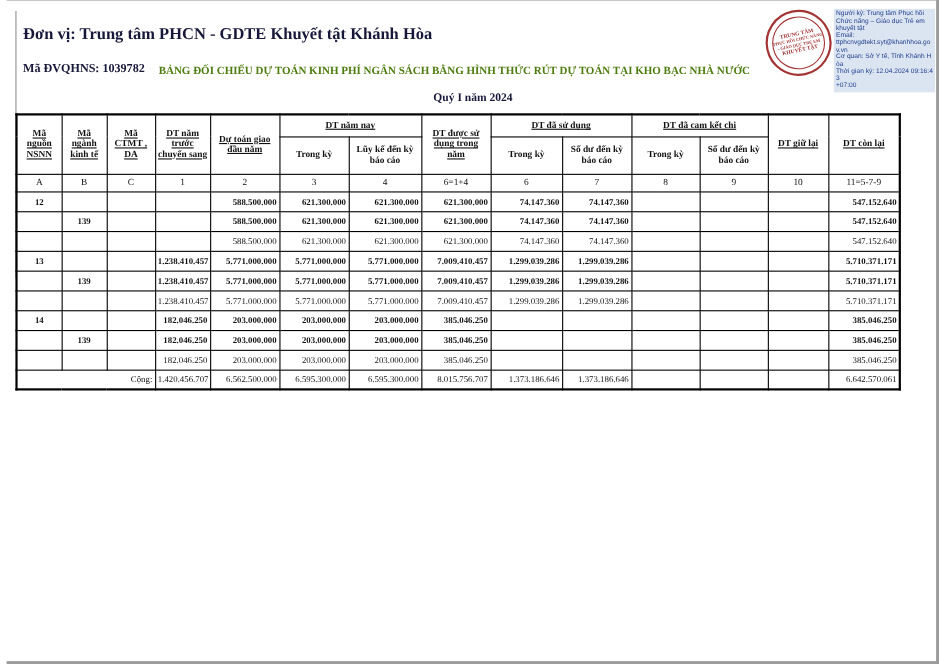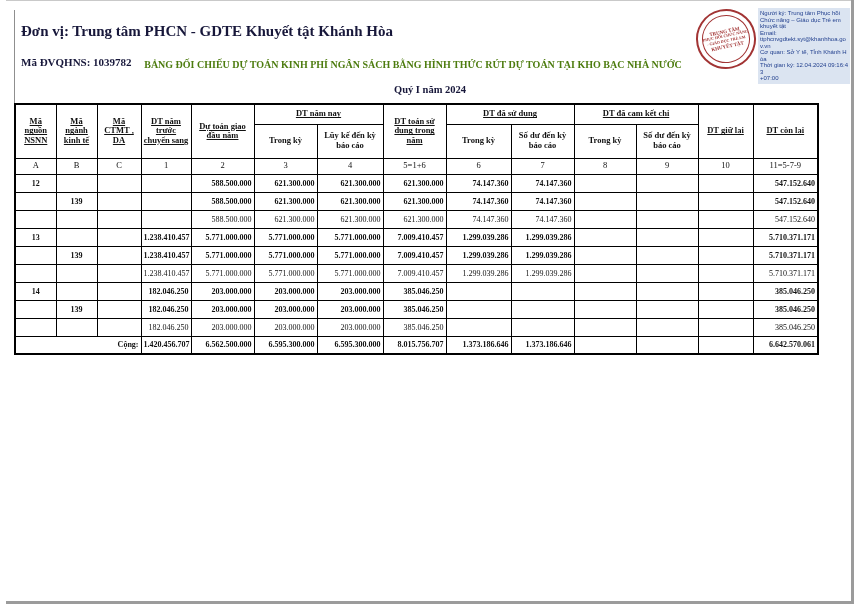--- a/index.html
+++ b/index.html
@@ -40,21 +40,21 @@
            border-collapse:collapse; table-layout:fixed; border:2px solid #000; }
   table.sheet th, table.sheet td { border:1px solid #000; padding:0 2px; overflow:hidden; box-sizing:border-box; }
   thead th { font-size:8.5px; font-weight:bold; text-align:center; vertical-align:middle; line-height:1.12; padding:1px 1px; }
   tr.hdr1 { height:20px;text-decoration:underline; }
   tr.hdr2 { height:34px; }
   tr.ruler th { font-weight:normal; font-size:8.5px; height:16px; }
   tbody td { font-size:8px; height:18px; text-align:right; vertical-align:middle;
            border-top-width:2px; border-bottom-width:2px; }
   tbody td.c { text-align:center;margin-top:36px; }
   tbody tr.b td { font-weight:bold; }
-  tbody tr.total td { font-weight:bold; }
+  tbody tr.total td { font-weight:normal; }
 </style>
 </head>
 <body>
 
 <div class="edge top"></div>
 <div class="edge right"></div>
 <div class="edge bottom"></div>
 <div class="edge leftline"></div>
 
 <div class="unit-line">Đơn vị: Trung tâm PHCN - GDTE Khuyết tật Khánh Hòa</div>
@@ -100,21 +100,21 @@
       <col style="width:65px">
   </colgroup>
   <thead>
     <tr class="hdr1">
       <th rowspan="2">Mã nguồn NSNN</th>
       <th rowspan="2">Mã ngành kinh tế</th>
       <th rowspan="2">Mã CTMT , DA</th>
       <th rowspan="2">DT năm trước chuyển sang</th>
       <th rowspan="2">Dự toán giao đầu năm</th>
       <th colspan="2">DT năm nay</th>
-      <th rowspan="2">DT toán sử dụng trong năm</th>
+      <th rowspan="2">DT được sử dụng trong năm</th>
       <th colspan="2">DT đã sử dụng</th>
       <th colspan="2">DT đã cam kết chi</th>
       <th rowspan="2">DT giữ lại</th>
       <th rowspan="2">DT còn lại</th>
     </tr>
     <tr class="hdr2">
       <th>Trong kỳ</th>
       <th>Lũy kế đến kỳ báo cáo</th>
       <th>Trong kỳ</th>
       <th>Số dư đến kỳ báo cáo</th>
@@ -122,21 +122,21 @@
       <th>Số dư đến kỳ báo cáo</th>
     </tr>
     <tr class="ruler">
       <th>A</th>
       <th>B</th>
       <th>C</th>
       <th>1</th>
       <th>2</th>
       <th>3</th>
       <th>4</th>
-      <th>5=1+6</th>
+      <th>6=1+4</th>
       <th>6</th>
       <th>7</th>
       <th>8</th>
       <th>9</th>
       <th>10</th>
       <th>11=5-7-9</th>
     </tr>
   </thead>
   <tbody>
       <tr class="b">

